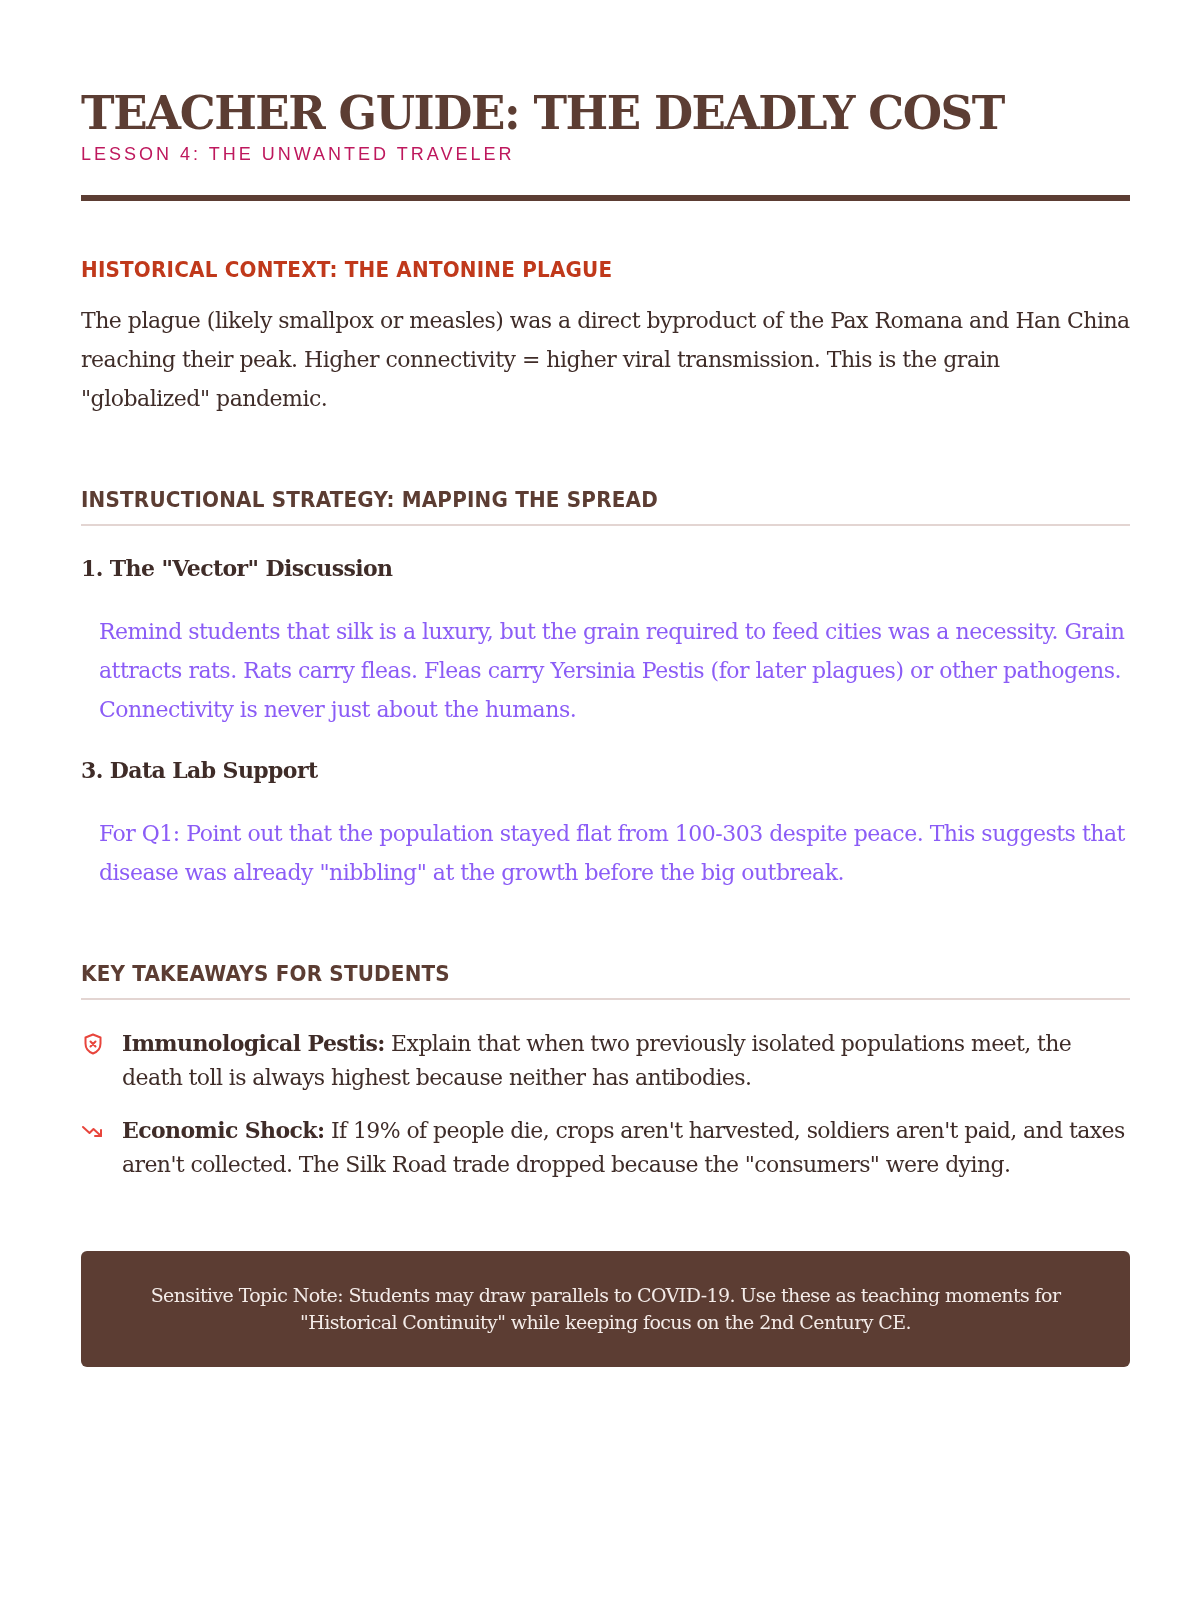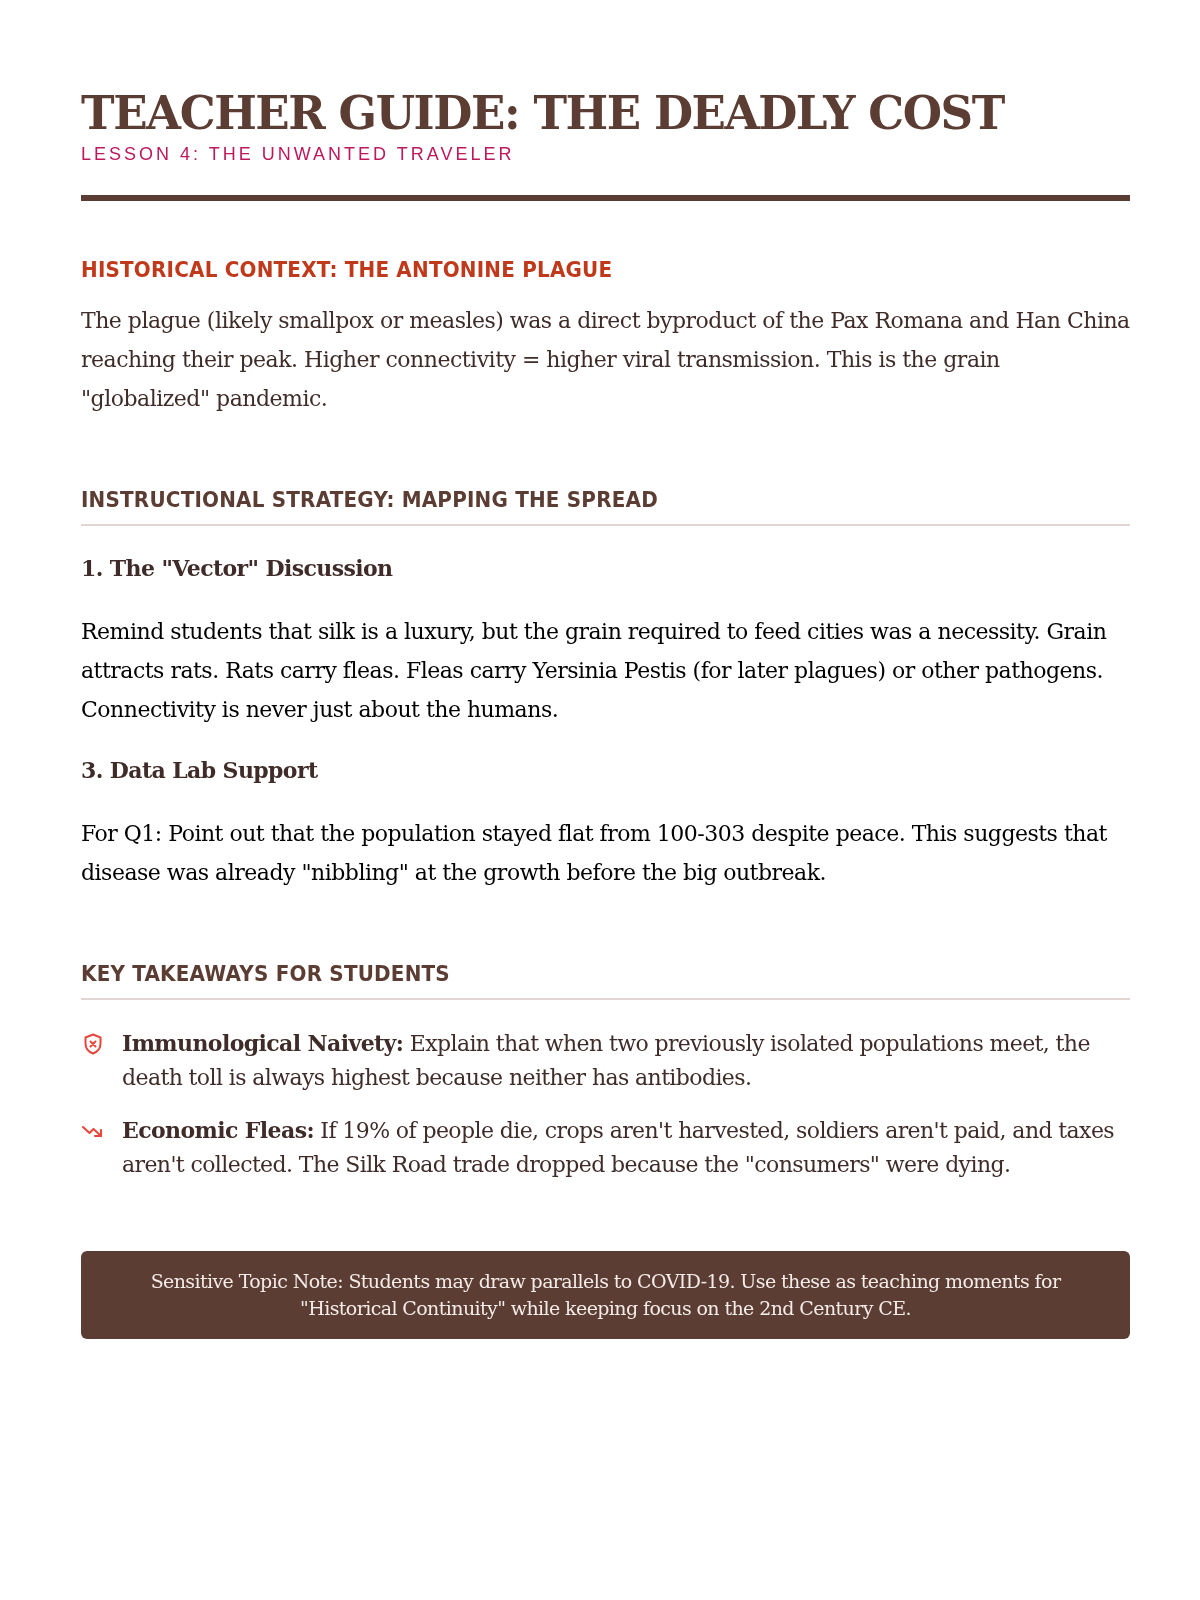--- a/index.html
+++ b/index.html
@@ -31,39 +31,39 @@
     }
     .h-red { color: #c0391b; }
     .h-brown { color: #5c3d33; }
     .h-rule { position: absolute; left: 0; width: 1049px; height: 2px; background: #e3d5d2; }
 
     .body-text {
       position: absolute; left: 0; width: 1049px;
       font-family: "DejaVu Serif", serif; font-size: 22px;
       line-height: 39px; color: #3f2c28; letter-spacing: -0.5px;
     }
-    .slate { color: #000000; }
+    .slate { color: #8b5cf6; margin-left: 18px; }
 
     .subhead {
       position: absolute; left: 0;
       font-family: "DejaVu Serif", serif; font-weight: bold;
       font-size: 22px; color: #3f2c28; letter-spacing: -0.6px; white-space: nowrap;
     }
 
     .takeaway { position: absolute; left: 0; width: 1049px; }
     .takeaway .icon { position: absolute; left: 0; top: 6px; width: 24px; height: 24px; }
     .takeaway .text {
       position: absolute; left: 41px; width: 1010px;
       font-family: "DejaVu Serif", serif; font-size: 22px; line-height: 34px;
       color: #3f2c28; letter-spacing: -0.6px;
     }
     .takeaway .text b { font-weight: bold; }
 
     .note-box {
-      position: absolute; left: 0; top: 1251px; width: 1049px; height: 88px;
+      position: absolute; left: 0; top: 1251px; width: 1049px; height: 116px;
       background: #5c3d33; border-radius: 6px;
       display: flex; align-items: center; justify-content: center;
     }
     .note-box .note-text {
       width: 960px; text-align: center;
       font-family: "DejaVu Serif", serif; font-size: 19px; line-height: 27px;
       color: #f4ece9; letter-spacing: -0.6px;
     }
   </style>
 </head>
@@ -90,30 +90,30 @@
   <div class="h-section h-brown" style="top:962px;">KEY TAKEAWAYS FOR STUDENTS</div>
   <div class="h-rule" style="top:998px;"></div>
 
   <div class="takeaway" style="top:1026px;">
     <span class="icon">
       <svg width="24" height="24" viewBox="0 0 24 24" fill="none" stroke="#e8453c" stroke-width="2" stroke-linecap="round" stroke-linejoin="round">
         <path d="M12 2.5 L19.5 5.5 V11.5 C19.5 16.5 16 20 12 21.5 C8 20 4.5 16.5 4.5 11.5 V5.5 Z"></path>
         <path d="M9.5 9.5 L14.5 14.5 M14.5 9.5 L9.5 14.5"></path>
       </svg>
     </span>
-    <div class="text"><b>Immunological Naivety:</b><span> Explain that when two previously isolated populations meet, the death toll is always highest because neither has antibodies.</span></div>
+    <div class="text"><b>Immunological Pestis:</b><span> Explain that when two previously isolated populations meet, the death toll is always highest because neither has antibodies.</span></div>
   </div>
 
   <div class="takeaway" style="top:1113px;">
     <span class="icon">
       <svg width="24" height="24" viewBox="0 0 24 24" fill="none" stroke="#e8453c" stroke-width="2" stroke-linecap="round" stroke-linejoin="round">
         <path d="M2 8 L8.5 14 L12.5 10 L20 17"></path>
         <path d="M14 17 H20 V11"></path>
       </svg>
     </span>
-    <div class="text"><b>Economic Fleas:</b><span> If 19% of people die, crops aren't harvested, soldiers aren't paid, and taxes aren't collected. The Silk Road trade dropped because the "consumers" were dying.</span></div>
+    <div class="text"><b>Economic Shock:</b><span> If 19% of people die, crops aren't harvested, soldiers aren't paid, and taxes aren't collected. The Silk Road trade dropped because the "consumers" were dying.</span></div>
   </div>
 
   <div class="note-box">
     <div class="note-text">Sensitive Topic Note: Students may draw parallels to COVID-19. Use these as teaching moments for "Historical Continuity" while keeping focus on the 2nd Century CE.</div>
   </div>
 
 </div>
 
 </body></html>

